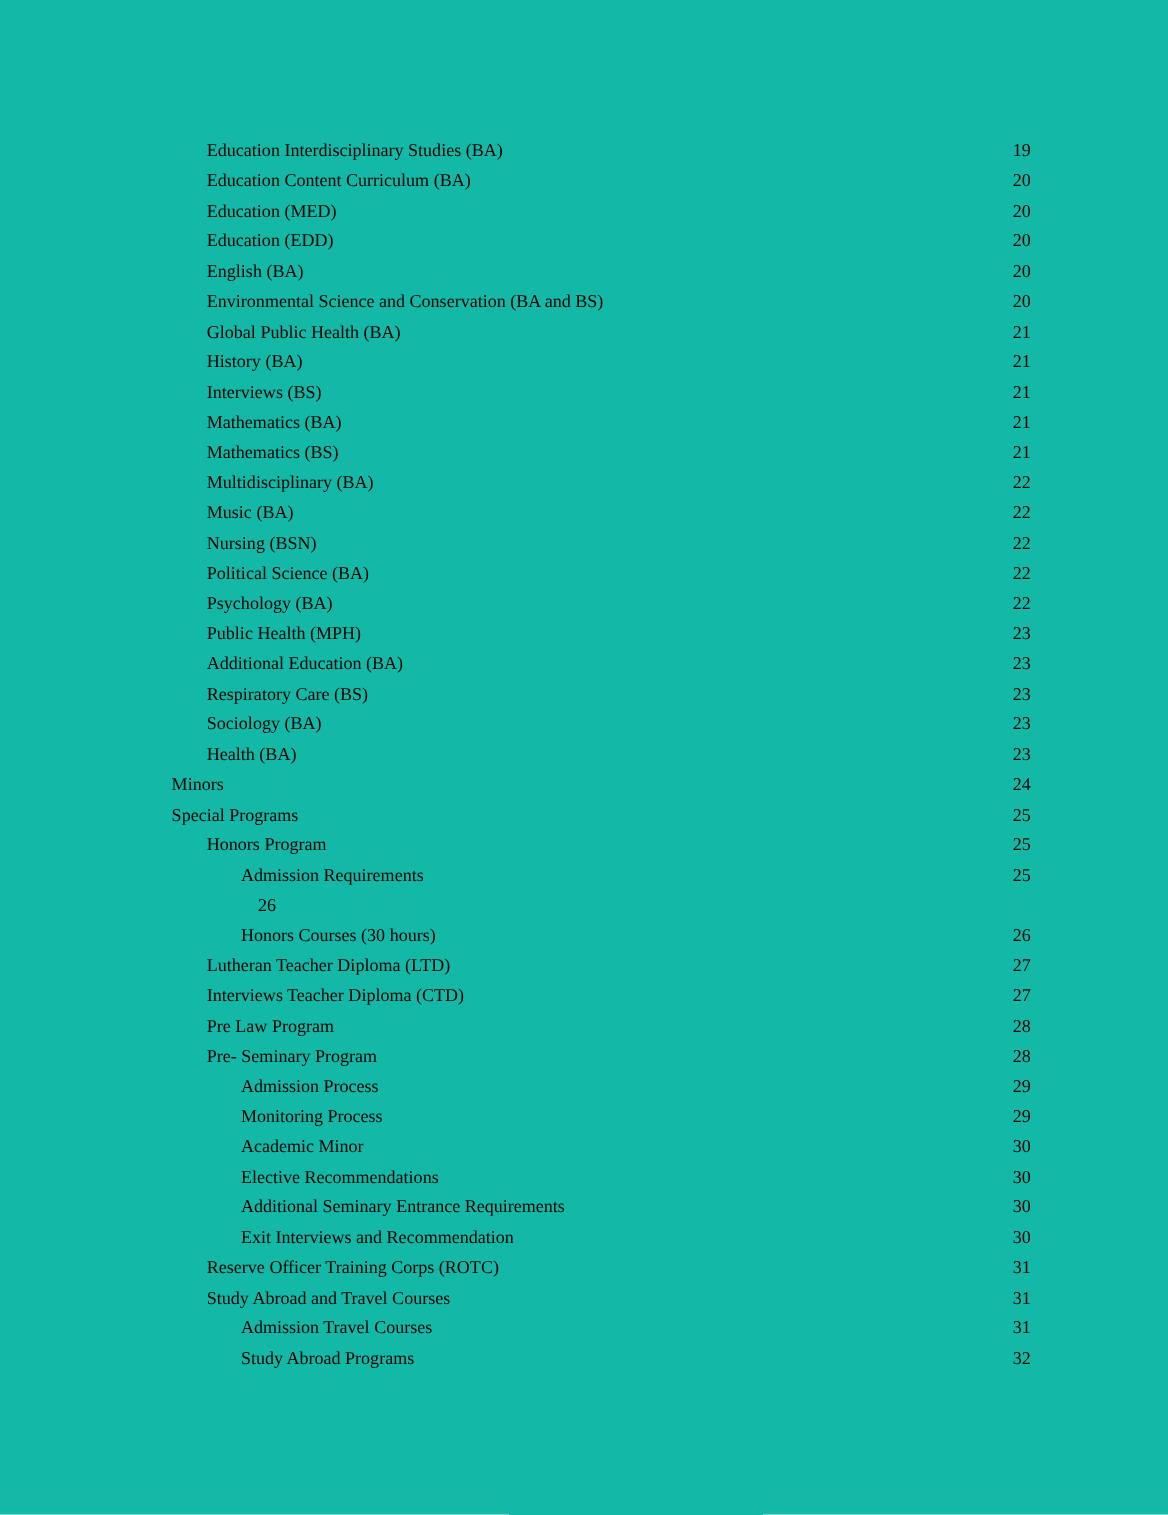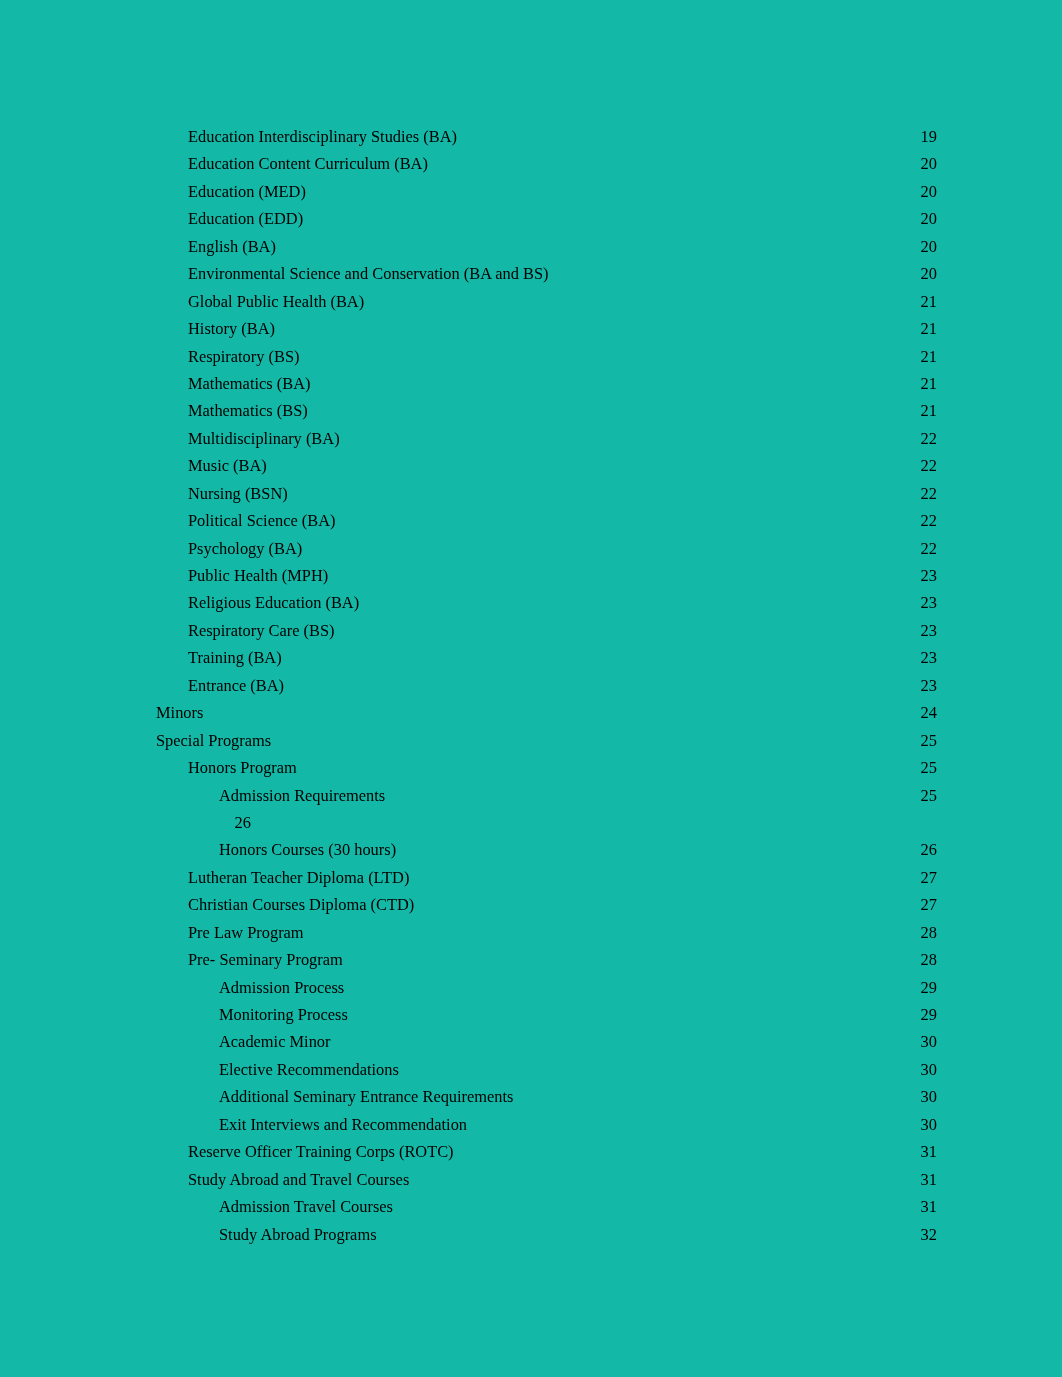--- a/index.html
+++ b/index.html
@@ -80,21 +80,21 @@
       </div>
       <div class="toc-entry lvl-2">
         <span class="title">Global Public Health (BA)</span>
         <span class="pagenum">21</span>
       </div>
       <div class="toc-entry lvl-2">
         <span class="title">History (BA)</span>
         <span class="pagenum">21</span>
       </div>
       <div class="toc-entry lvl-2">
-        <span class="title">Respiratory (BS)</span>
+        <span class="title">Interviews (BS)</span>
         <span class="pagenum">21</span>
       </div>
       <div class="toc-entry lvl-2">
         <span class="title">Mathematics (BA)</span>
         <span class="pagenum">21</span>
       </div>
       <div class="toc-entry lvl-2">
         <span class="title">Mathematics (BS)</span>
         <span class="pagenum">21</span>
       </div>
@@ -116,33 +116,33 @@
       </div>
       <div class="toc-entry lvl-2">
         <span class="title">Psychology (BA)</span>
         <span class="pagenum">22</span>
       </div>
       <div class="toc-entry lvl-2">
         <span class="title">Public Health (MPH)</span>
         <span class="pagenum">23</span>
       </div>
       <div class="toc-entry lvl-2">
-        <span class="title">Religious Education (BA)</span>
+        <span class="title">Additional Education (BA)</span>
         <span class="pagenum">23</span>
       </div>
       <div class="toc-entry lvl-2">
         <span class="title">Respiratory Care (BS)</span>
         <span class="pagenum">23</span>
       </div>
       <div class="toc-entry lvl-2">
-        <span class="title">Training (BA)</span>
-        <span class="pagenum">23</span>
-      </div>
-      <div class="toc-entry lvl-2">
-        <span class="title">Entrance (BA)</span>
+        <span class="title">Sociology (BA)</span>
+        <span class="pagenum">23</span>
+      </div>
+      <div class="toc-entry lvl-2">
+        <span class="title">Health (BA)</span>
         <span class="pagenum">23</span>
       </div>
       <div class="toc-entry lvl-1">
         <span class="title">Minors</span>
         <span class="pagenum">24</span>
       </div>
       <div class="toc-entry lvl-1">
         <span class="title">Special Programs</span>
         <span class="pagenum">25</span>
       </div>
@@ -159,21 +159,21 @@
       </div>
       <div class="toc-entry lvl-3">
         <span class="title">Honors Courses (30 hours)</span>
         <span class="pagenum">26</span>
       </div>
       <div class="toc-entry lvl-2">
         <span class="title">Lutheran Teacher Diploma (LTD)</span>
         <span class="pagenum">27</span>
       </div>
       <div class="toc-entry lvl-2">
-        <span class="title">Christian Courses Diploma (CTD)</span>
+        <span class="title">Interviews Teacher Diploma (CTD)</span>
         <span class="pagenum">27</span>
       </div>
       <div class="toc-entry lvl-2">
         <span class="title">Pre Law Program</span>
         <span class="pagenum">28</span>
       </div>
       <div class="toc-entry lvl-2">
         <span class="title">Pre- Seminary Program</span>
         <span class="pagenum">28</span>
       </div>

